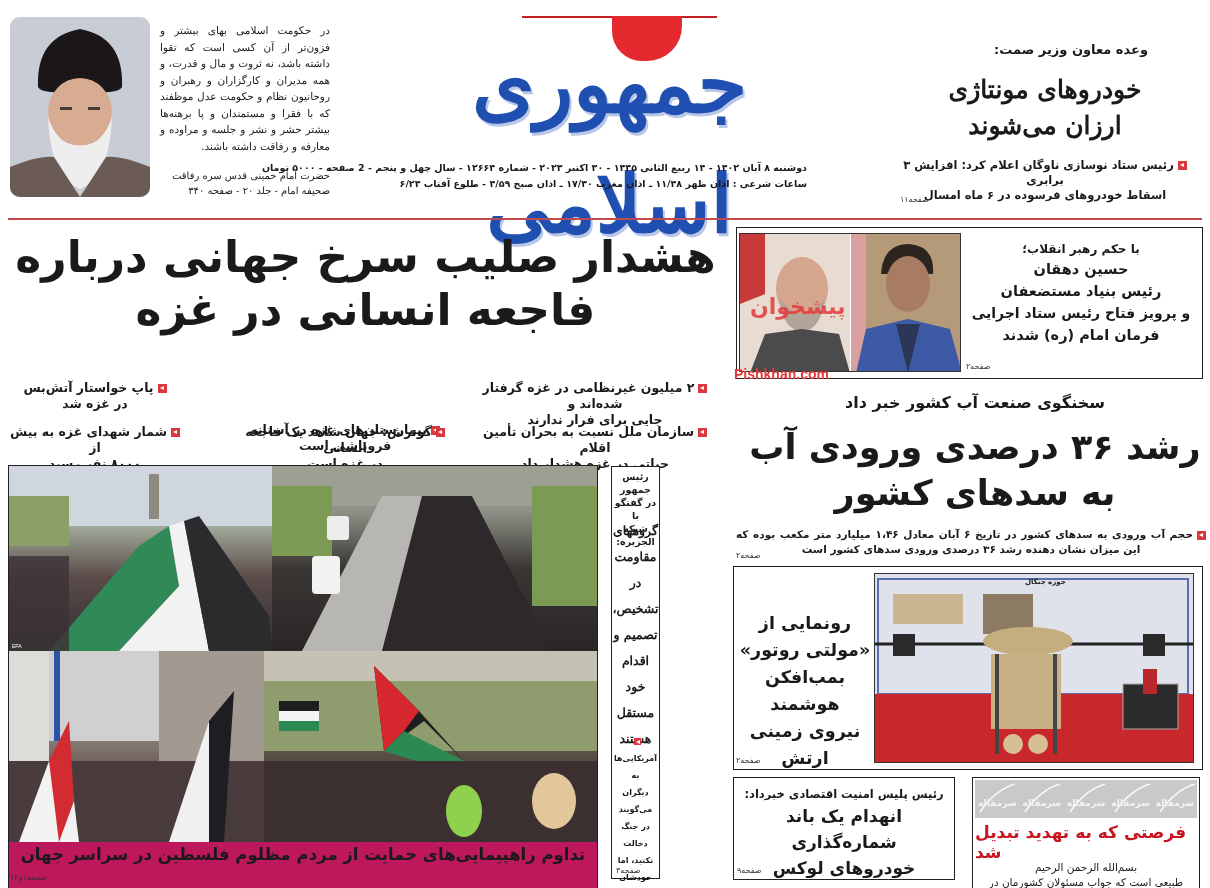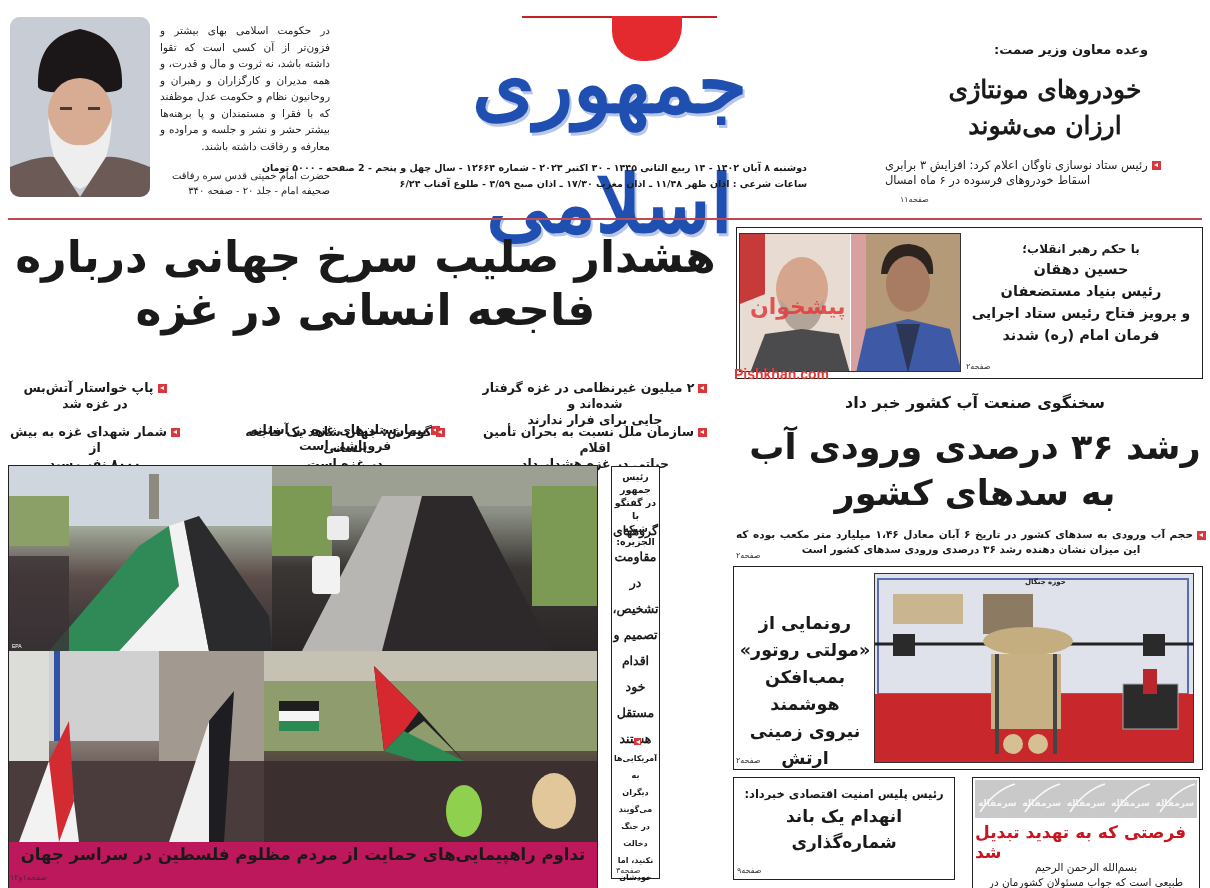--- a/index.html
+++ b/index.html
@@ -21,21 +21,21 @@
 
   #logo { left: 412px; top: 14px; width: 395px; height: 140px; }
   #logo-line { position: absolute; left: 110px; top: 2px; width: 195px; height: 2px; background: #c72024; }
   #logo-text { position: absolute; left: 0; top: 10px; width: 100%; text-align: center; font-family: "DejaVu Serif", serif; font-weight: bold; font-size: 80px; color: #1f4fb0; text-shadow: 2px 3px 0 #b9c6e6; letter-spacing: -2px; line-height: 120px; }
   #logo-drip { position: absolute; left: 200px; top: 2px; width: 70px; height: 45px; background: #e42a2f; border-radius: 0 0 35px 30px; }
   #date-line { left: 412px; top: 162px; width: 395px; font-size: 9.5px; font-weight: bold; text-align: center; white-space: nowrap; }
   #prayer-line { left: 412px; top: 178px; width: 395px; font-size: 9.5px; font-weight: bold; text-align: center; white-space: nowrap; }
 
   #cars-kicker { left: 890px; top: 42px; width: 320px; text-align: right; padding-right: 62px; font-size: 13px; font-weight: bold; }
   #cars-title { left: 880px; top: 72px; width: 330px; text-align: center; font-family: "DejaVu Serif", serif; font-weight: bold; font-size: 25px; line-height: 36px; }
-  #cars-sub { left: 885px; top: 158px; width: 320px; text-align: left; font-size: 11.5px; font-weight: normal; line-height: 15px; }
+  #cars-sub { left: 885px; top: 158px; width: 320px; text-align: center; font-size: 11.5px; font-weight: bold; line-height: 15px; }
 
   #masthead-rule { left: 8px; top: 218px; width: 1194px; height: 2px; background: #c04a52; }
 
   
   #main-headline { left: 8px; top: 230px; width: 715px; text-align: center; font-family: "DejaVu Sans", sans-serif; font-weight: bold; font-size: 44px; line-height: 53px; letter-spacing: -1px; }
 
   .sub-item { position: absolute; font-size: 12.5px; font-weight: bold; line-height: 16px; text-align: center; }
 
   
   #collage { left: 8px; top: 465px; width: 590px; height: 462px; border: 1px solid #222; overflow: hidden; background: #be185d; padding-left: 8px; }
@@ -293,20 +293,21 @@
   <div>بمب‌افکن هوشمند</div>
   <div>نیروی زمینی</div>
   <div>ارتش</div>
 </div>
 <div class="page-ref" style="left:736px; top:756px;">صفحه۲</div>
 
 <div class="boxed" id="police-box"></div>
 <div class="abs" id="police-text">
   <div style="font-size:11.5px; line-height:18px;">رئیس پلیس امنیت اقتصادی خبرداد:</div>
   <div style="font-size:17px; line-height:26px;">انهدام یک باند شماره‌گذاری</div>
+  <div style="font-size:17px; line-height:26px;">خودروهای لوکس</div>
 </div>
 <div class="page-ref" style="left:737px; top:866px;">صفحه۹</div>
 
 <div class="boxed" id="column-box"></div>
 <div class="abs" id="column-banner">
   <svg width="222" height="38" viewBox="0 0 222 38">
     <g fill="none" stroke="#ffffff" stroke-width="1.5" opacity=".9">
       <path d="M5 32 Q20 10 40 4"></path>
         <path d="M50 32 Q65 10 85 4"></path>
         <path d="M95 32 Q110 10 130 4"></path>

